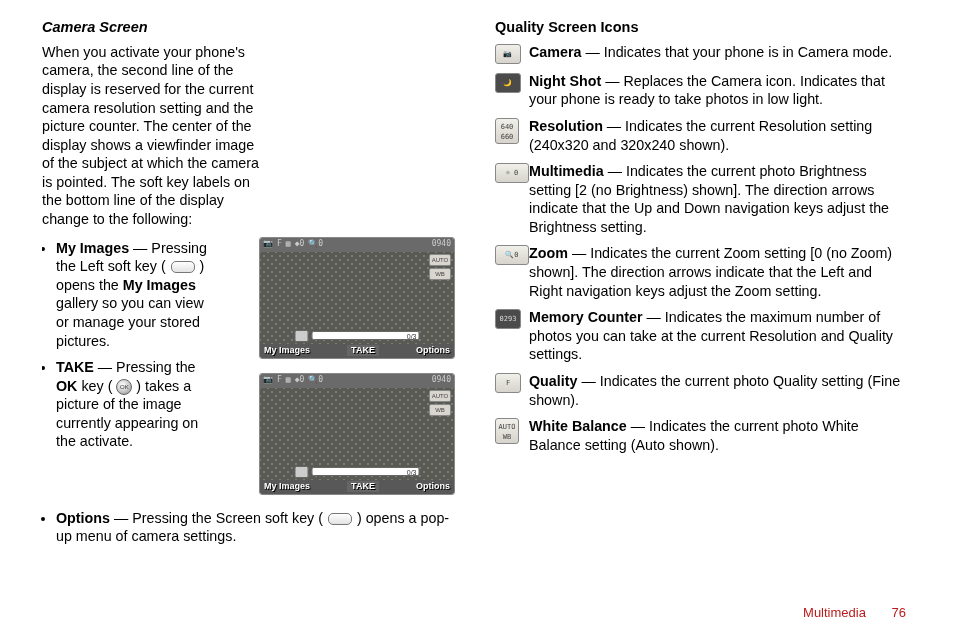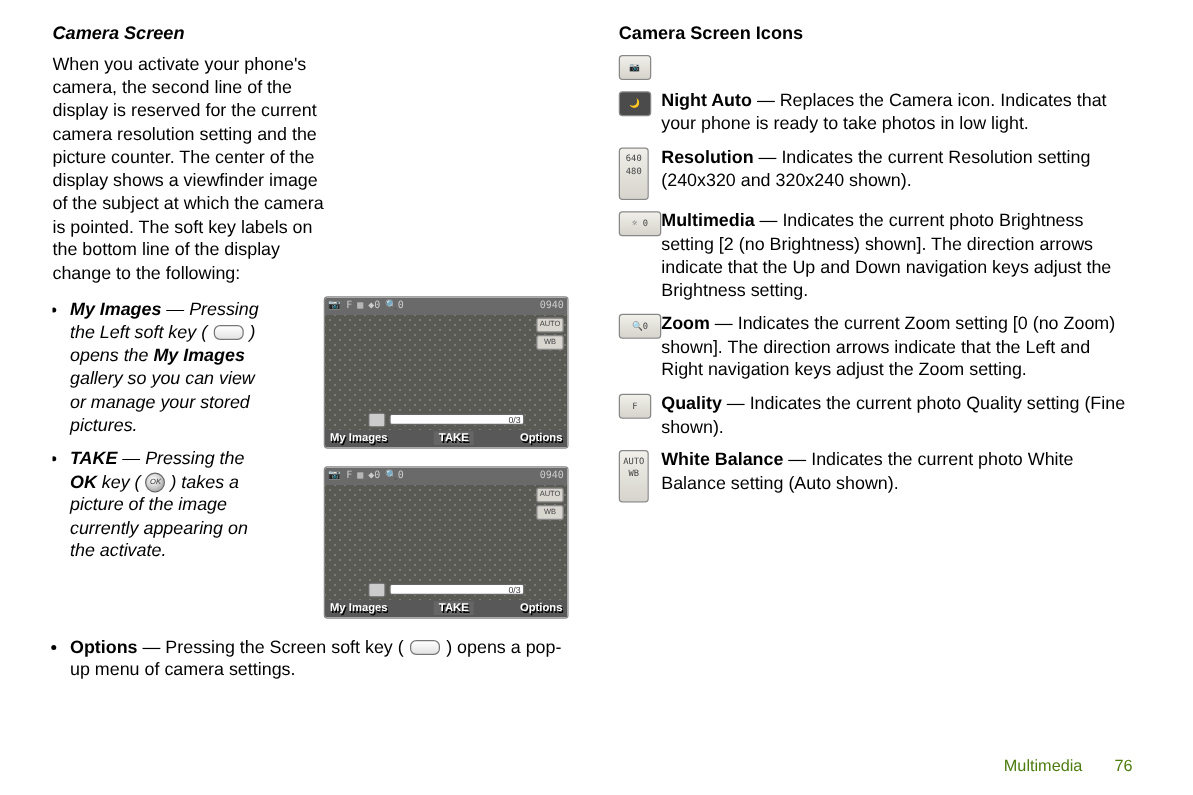--- a/index.html
+++ b/index.html
@@ -170,39 +170,38 @@
   .glyph {
     width: 24px; height: 18px;
     border: 1px solid #888;
     border-radius: 3px;
     background: linear-gradient(#f0efe9,#d6d4cc);
     position: relative;
     font-size: 7px; line-height: 18px; text-align:center; color:#444;
     font-family: monospace;
     overflow: hidden;
   }
-  .glyph.tall { height: 42px; line-height: 10px; padding-top:3px; box-sizing:border-box;}
+  .glyph.tall { height: 26px; line-height: 10px; padding-top:3px; box-sizing:border-box;}
   .glyph.dark { background: #4b4b4b; color:#ddd; }
   .glyph.group { width: 32px; }
   .desc-text {
     flex: 1;
   }
   .footer {
     position: absolute;
     bottom: 14px;
     right: 48px;
     font-size: 13px;
-    color: #4d7c0f;
+    color: #b91c1c;
   }
   .footer .pg { margin-left: 22px; }
   b { font-weight: bold; }
   .bulleted {
     width: 170px;
     float: left;
-    font-style: italic;
   }
 </style>
 </head>
 <body>
 
 <div class="page">
 
   <div class="col">
     <h2>Camera Screen</h2>
 
@@ -282,51 +281,58 @@
     <div class="options-full">
       <ul class="desc">
         <li>
           <b>Options</b><span> — Pressing the Screen soft key ( </span><span class="key-oval"></span><span> ) opens a pop-up menu of camera settings.</span>
         </li>
       </ul>
     </div>
   </div>
 
   <div class="col">
-    <h2 class="noital">Camera Screen Icons</h2>
+    <h2 class="noital">Quality Screen Icons</h2>
 
     <div class="icon-list">
       <div class="row">
         <div class="iconbox">
             <div class="glyph">📷</div>
           </div>
+        <div class="desc-text"><b>Camera</b><span> — Indicates that your phone is in Camera mode.</span></div>
       </div>
       <div class="row">
         <div class="iconbox">
             <div class="glyph dark">🌙</div>
           </div>
-        <div class="desc-text"><b>Night Auto</b><span> — Replaces the Camera icon. Indicates that your phone is ready to take photos in low light.</span></div>
-      </div>
-      <div class="row">
-        <div class="iconbox">
-            <div class="glyph tall"><span>640</span><br><span>480</span></div>
+        <div class="desc-text"><b>Night Shot</b><span> — Replaces the Camera icon. Indicates that your phone is ready to take photos in low light.</span></div>
+      </div>
+      <div class="row">
+        <div class="iconbox">
+            <div class="glyph tall"><span>640</span><br><span>660</span></div>
           </div>
         <div class="desc-text"><b>Resolution</b><span> — Indicates the current Resolution setting (240x320 and 320x240 shown).</span></div>
       </div>
       <div class="row">
         <div class="iconbox">
             <div class="glyph group">☼ 0</div>
           </div>
         <div class="desc-text"><b>Multimedia</b><span> — Indicates the current photo Brightness setting [2 (no Brightness) shown]. The direction arrows indicate that the Up and Down navigation keys adjust the Brightness setting.</span></div>
       </div>
       <div class="row">
         <div class="iconbox">
             <div class="glyph group">🔍0</div>
           </div>
         <div class="desc-text"><b>Zoom</b><span> — Indicates the current Zoom setting [0 (no Zoom) shown]. The direction arrows indicate that the Left and Right navigation keys adjust the Zoom setting.</span></div>
+      </div>
+      <div class="row">
+        <div class="iconbox">
+            <div class="glyph dark">0293</div>
+          </div>
+        <div class="desc-text"><b>Memory Counter</b><span> — Indicates the maximum number of photos you can take at the current Resolution and Quality settings.</span></div>
       </div>
       <div class="row">
         <div class="iconbox">
             <div class="glyph">F</div>
           </div>
         <div class="desc-text"><b>Quality</b><span> — Indicates the current photo Quality setting (Fine shown).</span></div>
       </div>
       <div class="row">
         <div class="iconbox">
             <div class="glyph tall"><span>AUTO</span><br><span>WB</span></div>

